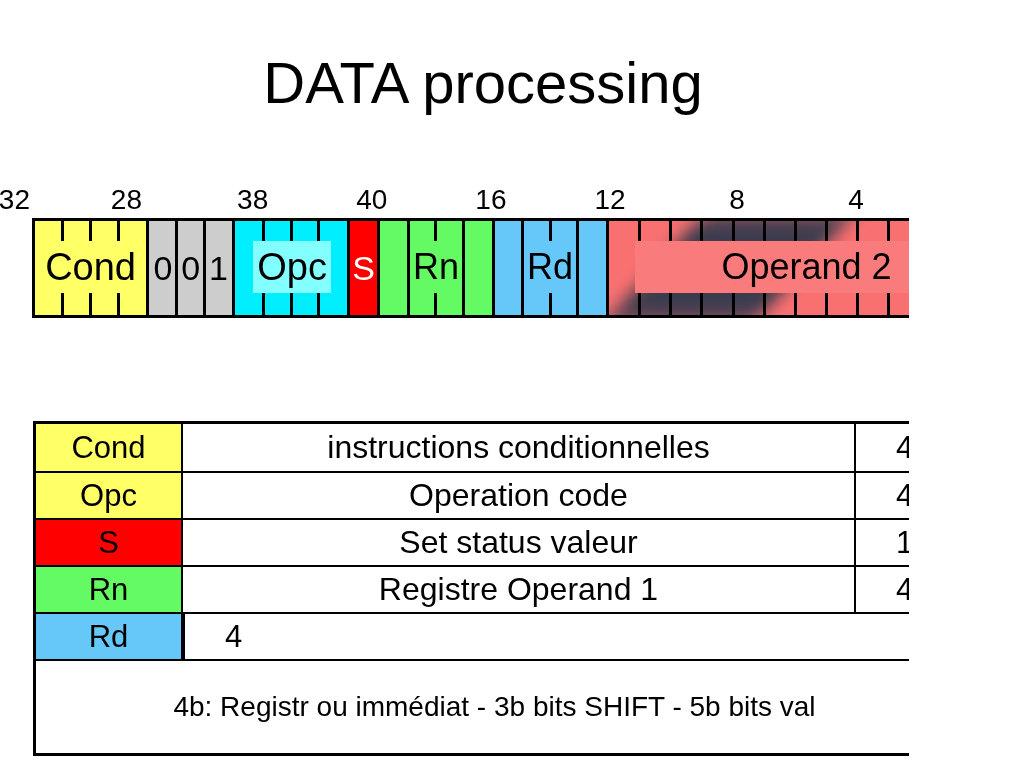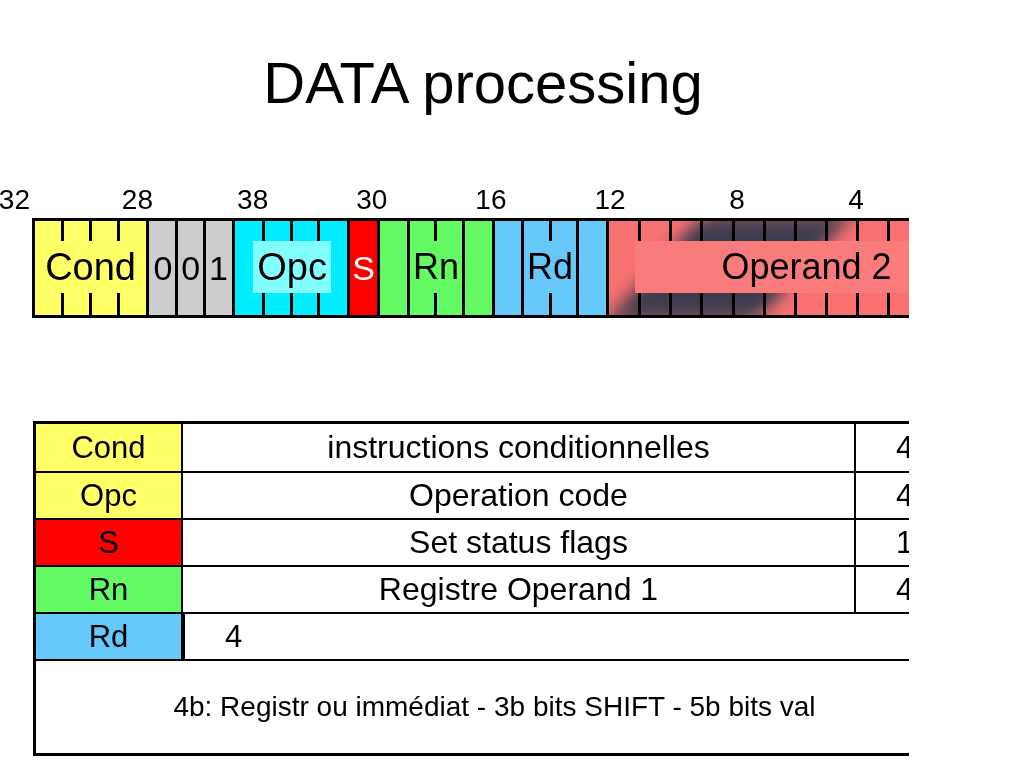--- a/index.html
+++ b/index.html
@@ -49,23 +49,23 @@
 </style>
 </head>
 <body>
 
 <div class="slide">
 
   <div class="title">DATA processing</div>
 
   <div id="bitnums">
       <div class="bitnum" style="left: -16px;">32</div>
-      <div class="bitnum" style="left: 107px;">28</div>
+      <div class="bitnum" style="left: 96px;">28</div>
       <div class="bitnum" style="left: 222.25px;">38</div>
-      <div class="bitnum" style="left: 341.375px;">30</div>
+      <div class="bitnum" style="left: 341.375px;">40</div>
       <div class="bitnum" style="left: 460.5px;">16</div>
       <div class="bitnum" style="left: 579.625px;">12</div>
       <div class="bitnum" style="left: 698.75px;">8</div>
       <div class="bitnum" style="left: 817.875px;">4</div>
       <div class="bitnum" style="left: 937px;">0</div>
     </div>
 
   <div class="bar" id="bar">
       <div class="field" style="flex-grow: 4; background: rgb(255, 255, 102);">
         <div class="bitline" style="left: 25%;"></div>
@@ -126,21 +126,21 @@
         <div class="c2">instructions conditionnelles</div>
         <div class="c3">4</div>
       </div>
       <div class="lrow">
         <div class="c1" style="background: rgb(255, 255, 102);">Opc</div>
         <div class="c2">Operation code</div>
         <div class="c3">4</div>
       </div>
       <div class="lrow">
         <div class="c1" style="background: rgb(255, 0, 0);">S</div>
-        <div class="c2">Set status flags</div>
+        <div class="c2">Set status valeur</div>
         <div class="c3">1</div>
       </div>
       <div class="lrow">
         <div class="c1" style="background: rgb(99, 250, 99);">Rn</div>
         <div class="c2">Registre Operand 1</div>
         <div class="c3">4</div>
       </div>
       <div class="lrow">
         <div class="c1" style="background: rgb(102, 200, 249);">Rd</div>
         <div class="c3">4</div>

